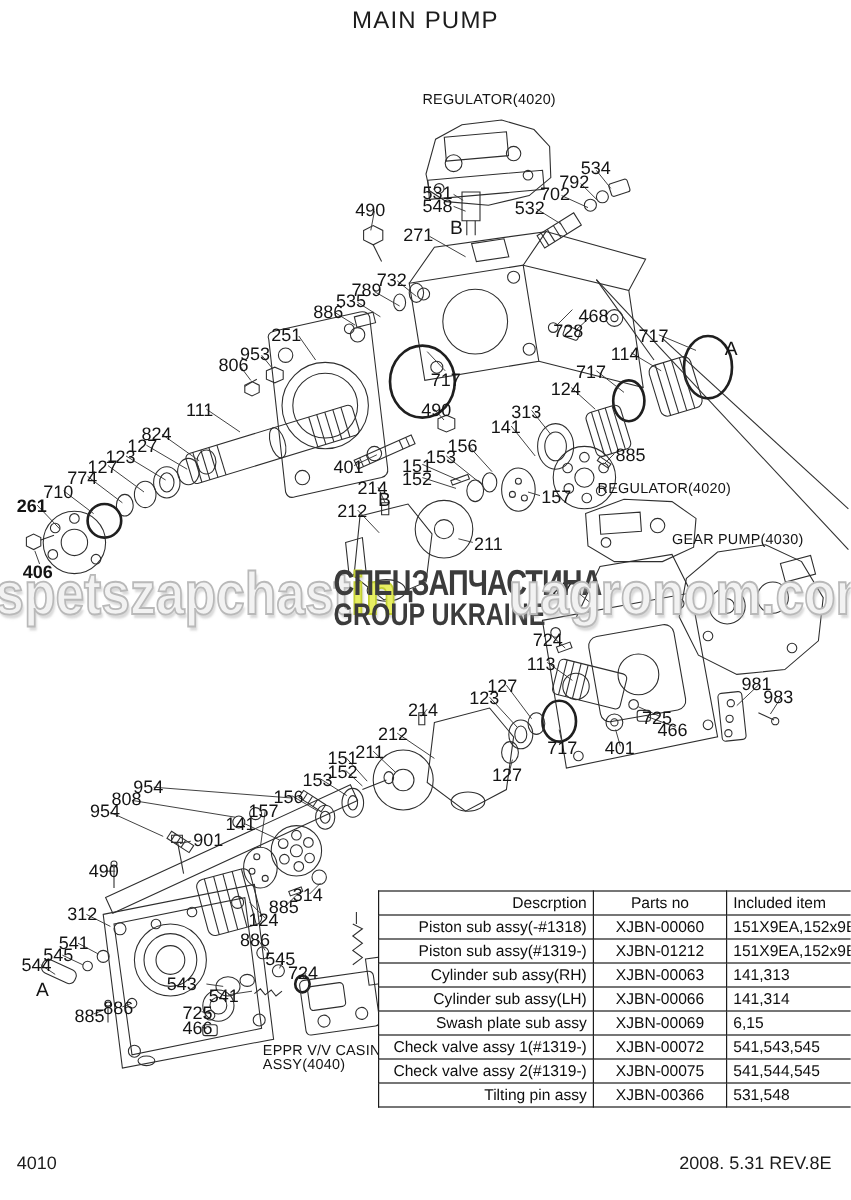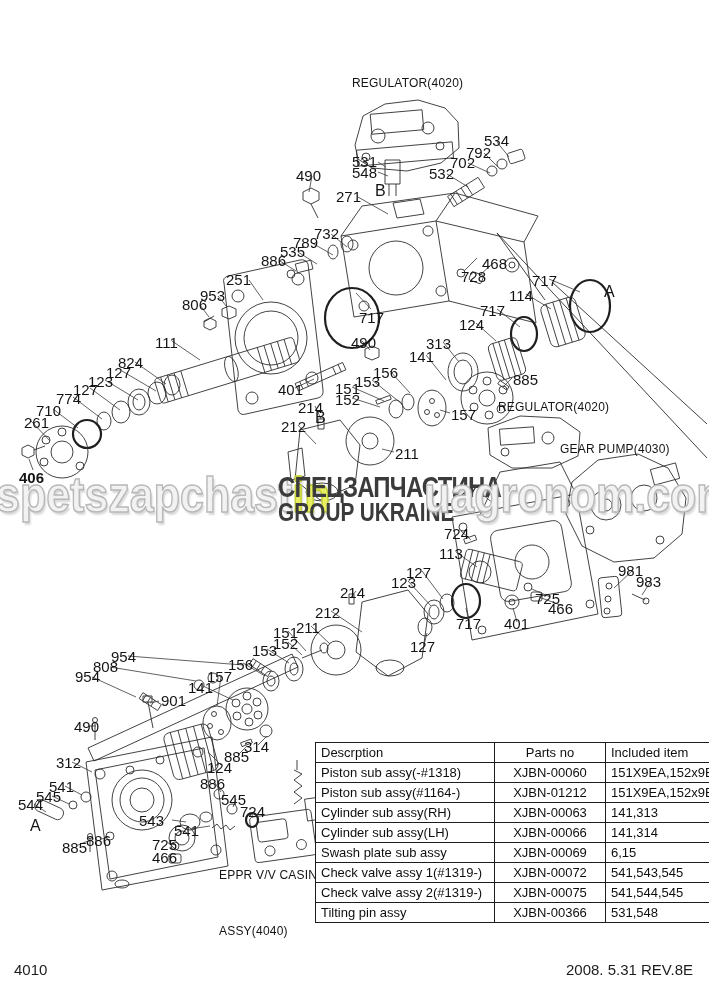--- a/index.html
+++ b/index.html
@@ -23,31 +23,32 @@
   .wm-accent{color:#e7ee62;-webkit-text-stroke:1.6px #c2cf33;}
   .wm-logo{color:#3b3b3b;font-weight:bold;transform:scaleX(.8);transform-origin:left top;line-height:.92;}
   .wm-logo .l1{font-size:30px;letter-spacing:-1px;}
   .wm-logo .l2{font-size:26px;letter-spacing:0px;}
   table.parts{position:absolute;left:315px;top:742px;width:382px;z-index:4;
               border-collapse:collapse;font-size:13px;color:#0e0e0e;background:#fff;
               border:1.6px solid #1d1d1d;table-layout:fixed;}
   table.parts th,table.parts td{border:1px solid #1d1d1d;padding:1px 5px;height:17px;
               overflow:hidden;white-space:nowrap;font-weight:normal;}
   table.parts th{text-align:center;}
-  table.parts .c0{width:168px;text-align:left;}
+  table.parts .c0{width:168px;text-align:right;}
   table.parts .c1{width:100px;text-align:center;}
   table.parts .c2{width:104px;text-align:left;}
   .footer-left{position:absolute;left:14px;top:961px;font-size:15px;color:#1c1c1c;}
   .footer-right{position:absolute;right:16px;top:961px;font-size:15px;color:#1c1c1c;}
 </style>
 </head>
 <body>
 
 <div class="page">
 
+  <div class="title">MAIN PUMP</div>
 
   <svg class="diagram" width="709" height="1000" viewBox="0 0 709 1000" xmlns="http://www.w3.org/2000/svg">
 
     <g>
       <path class="ln" d="M497,233 L707,458"></path>
       <path class="ln" d="M552,282 L707,424"></path>
       <path class="ln" d="M497,233 L545,300"></path>
     </g>
 
     <g>
@@ -478,21 +479,21 @@
       <div class="lbl" style="left: 482px; top: 256px;">468</div>
       <div class="lbl" style="left: 359px; top: 310px;">717</div>
       <div class="lbl" style="left: 351px; top: 335px;">490</div>
       <div class="lbl" style="left: 155px; top: 335px;">111</div>
       <div class="lbl" style="left: 118px; top: 355px;">824</div>
       <div class="lbl" style="left: 106px; top: 365px;">127</div>
       <div class="lbl" style="left: 88px; top: 374px;">123</div>
       <div class="lbl" style="left: 73px; top: 382px;">127</div>
       <div class="lbl" style="left: 56px; top: 391px;">774</div>
       <div class="lbl" style="left: 36px; top: 403px;">710</div>
-      <div class="lbl" style="left: 24px; top: 415px;">261</div>
+      <div class="lbl" style="left: 14px; top: 415px; font-weight: bold;">261</div>
       <div class="lbl" style="left: 19px; top: 470px; font-weight: bold;">406</div>
       <div class="lbl" style="left: 278px; top: 382px;">401</div>
       <div class="lbl" style="left: 532px; top: 273px;">717</div>
       <div class="lbl let" style="left: 604px; top: 284px;">A</div>
       <div class="lbl" style="left: 509px; top: 288px;">114</div>
       <div class="lbl" style="left: 480px; top: 303px;">717</div>
       <div class="lbl" style="left: 459px; top: 317px;">124</div>
       <div class="lbl" style="left: 426px; top: 336px;">313</div>
       <div class="lbl" style="left: 409px; top: 349px;">141</div>
       <div class="lbl" style="left: 513px; top: 372px;">885</div>
@@ -544,21 +545,21 @@
       <div class="lbl" style="left: 62px; top: 840px;">885</div>
       <div class="lbl" style="left: 86px; top: 833px;">886</div>
       <div class="lbl" style="left: 200px; top: 776px;">886</div>
       <div class="lbl" style="left: 221px; top: 792px;">545</div>
       <div class="lbl" style="left: 139px; top: 813px;">543</div>
       <div class="lbl" style="left: 174px; top: 823px;">541</div>
       <div class="lbl" style="left: 240px; top: 804px;">724</div>
       <div class="lbl" style="left: 152px; top: 837px;">725</div>
       <div class="lbl" style="left: 152px; top: 850px;">466</div>
       <div class="lbl cap" style="left: 219px; top: 869px;">EPPR V/V CASING</div>
-      <div class="lbl cap" style="left: 219px; top: 881px; margin-top: 44px;">ASSY(4040)</div>
+      <div class="lbl cap" style="left: 219px; top: 881px;">ASSY(4040)</div>
     </div>
 
   <div class="wm wm-outline" style="left:-4px;top:466px;">
     <span>spetszapchast</span><span class="wm-accent">in</span>
   </div>
   <div class="wm wm-logo" style="left:278px;top:473px;">
     <div class="l1">СПЕЦЗАПЧАСТИНА</div>
     <div class="l2">GROUP UKRAINE</div>
   </div>
   <div class="wm wm-outline" style="left:424px;top:466px;">
@@ -573,21 +574,21 @@
           <th class="c2">Included item</th>
         </tr>
       </thead>
     <tbody id="parts-tbody">
         <tr>
           <td class="c0">Piston sub assy(-#1318)</td>
           <td class="c1">XJBN-00060</td>
           <td class="c2">151X9EA,152x9EA</td>
         </tr>
         <tr>
-          <td class="c0">Piston sub assy(#1164-)</td>
+          <td class="c0">Piston sub assy(#1319-)</td>
           <td class="c1">XJBN-01212</td>
           <td class="c2">151X9EA,152x9EA</td>
         </tr>
         <tr>
           <td class="c0">Cylinder sub assy(RH)</td>
           <td class="c1">XJBN-00063</td>
           <td class="c2">141,313</td>
         </tr>
         <tr>
           <td class="c0">Cylinder sub assy(LH)</td>

